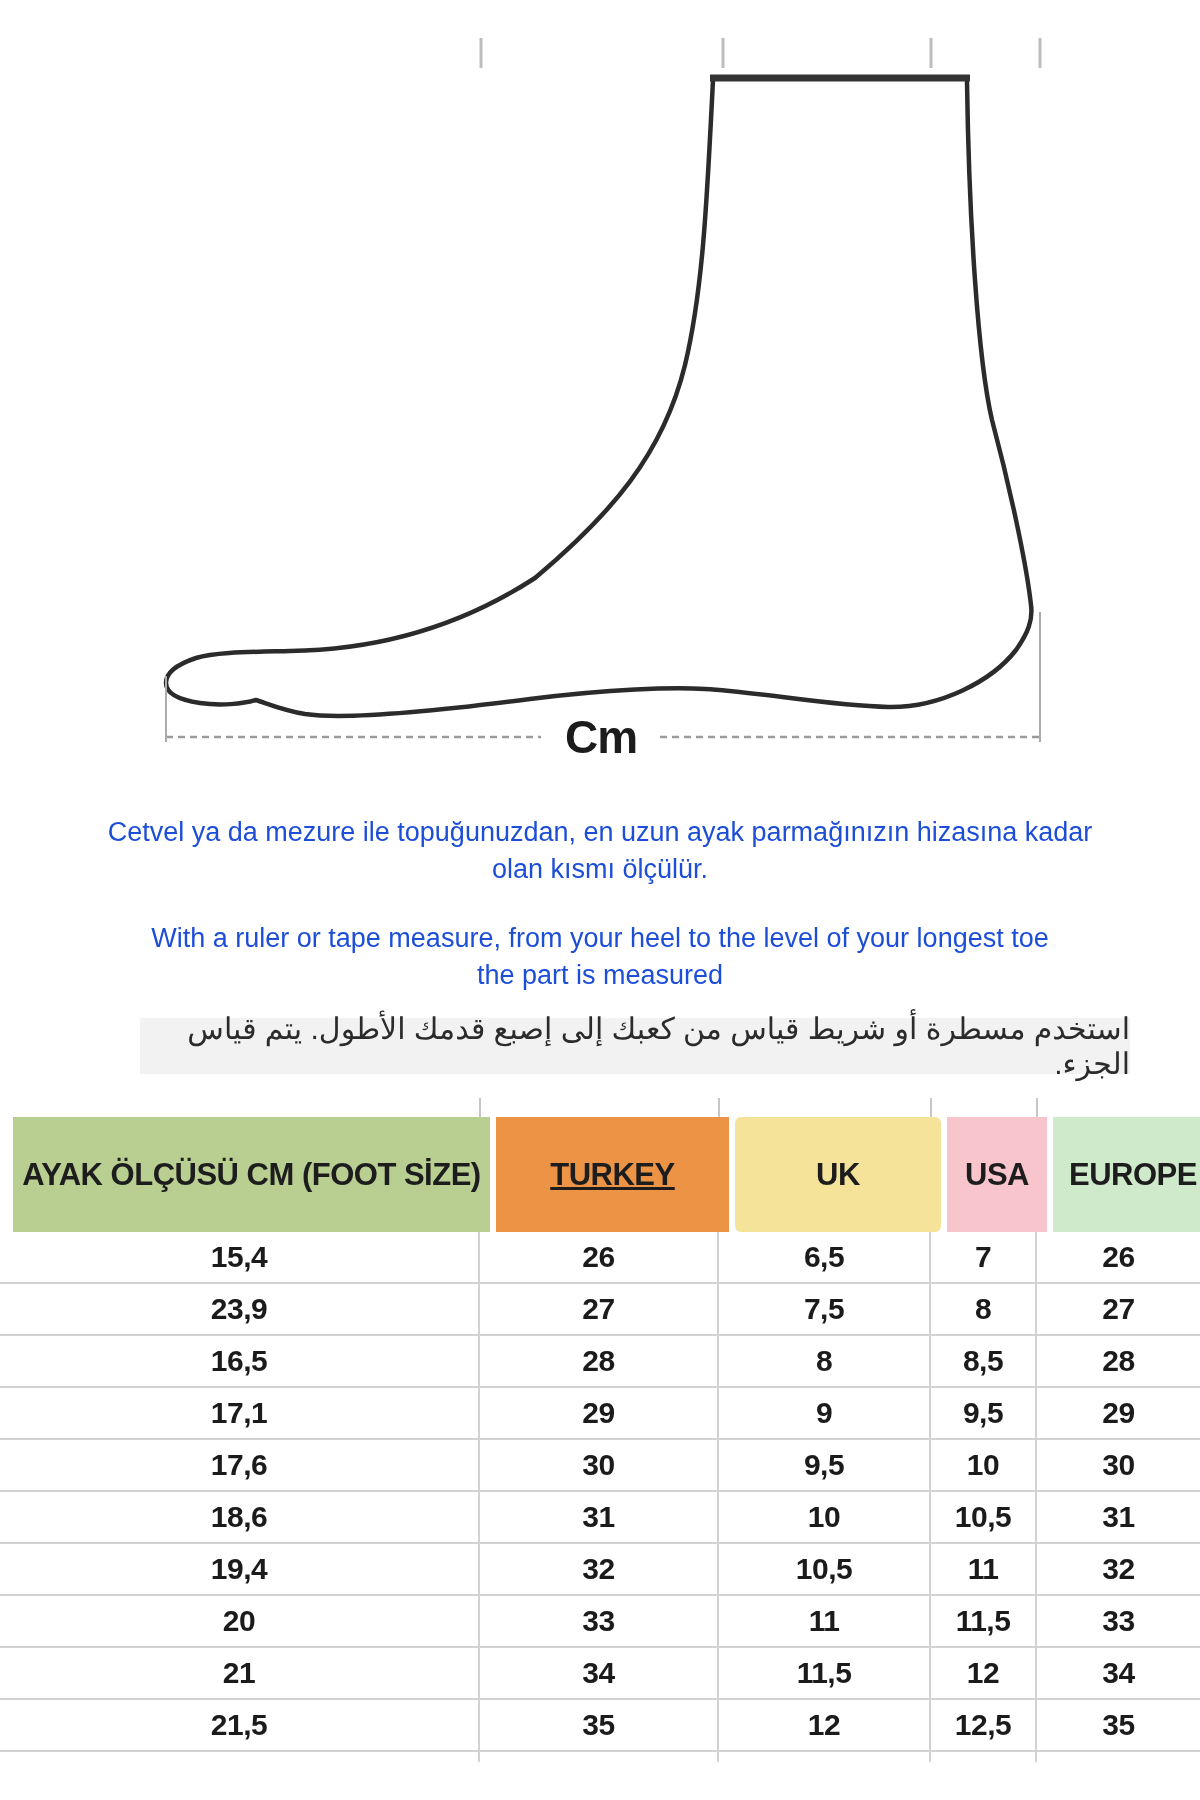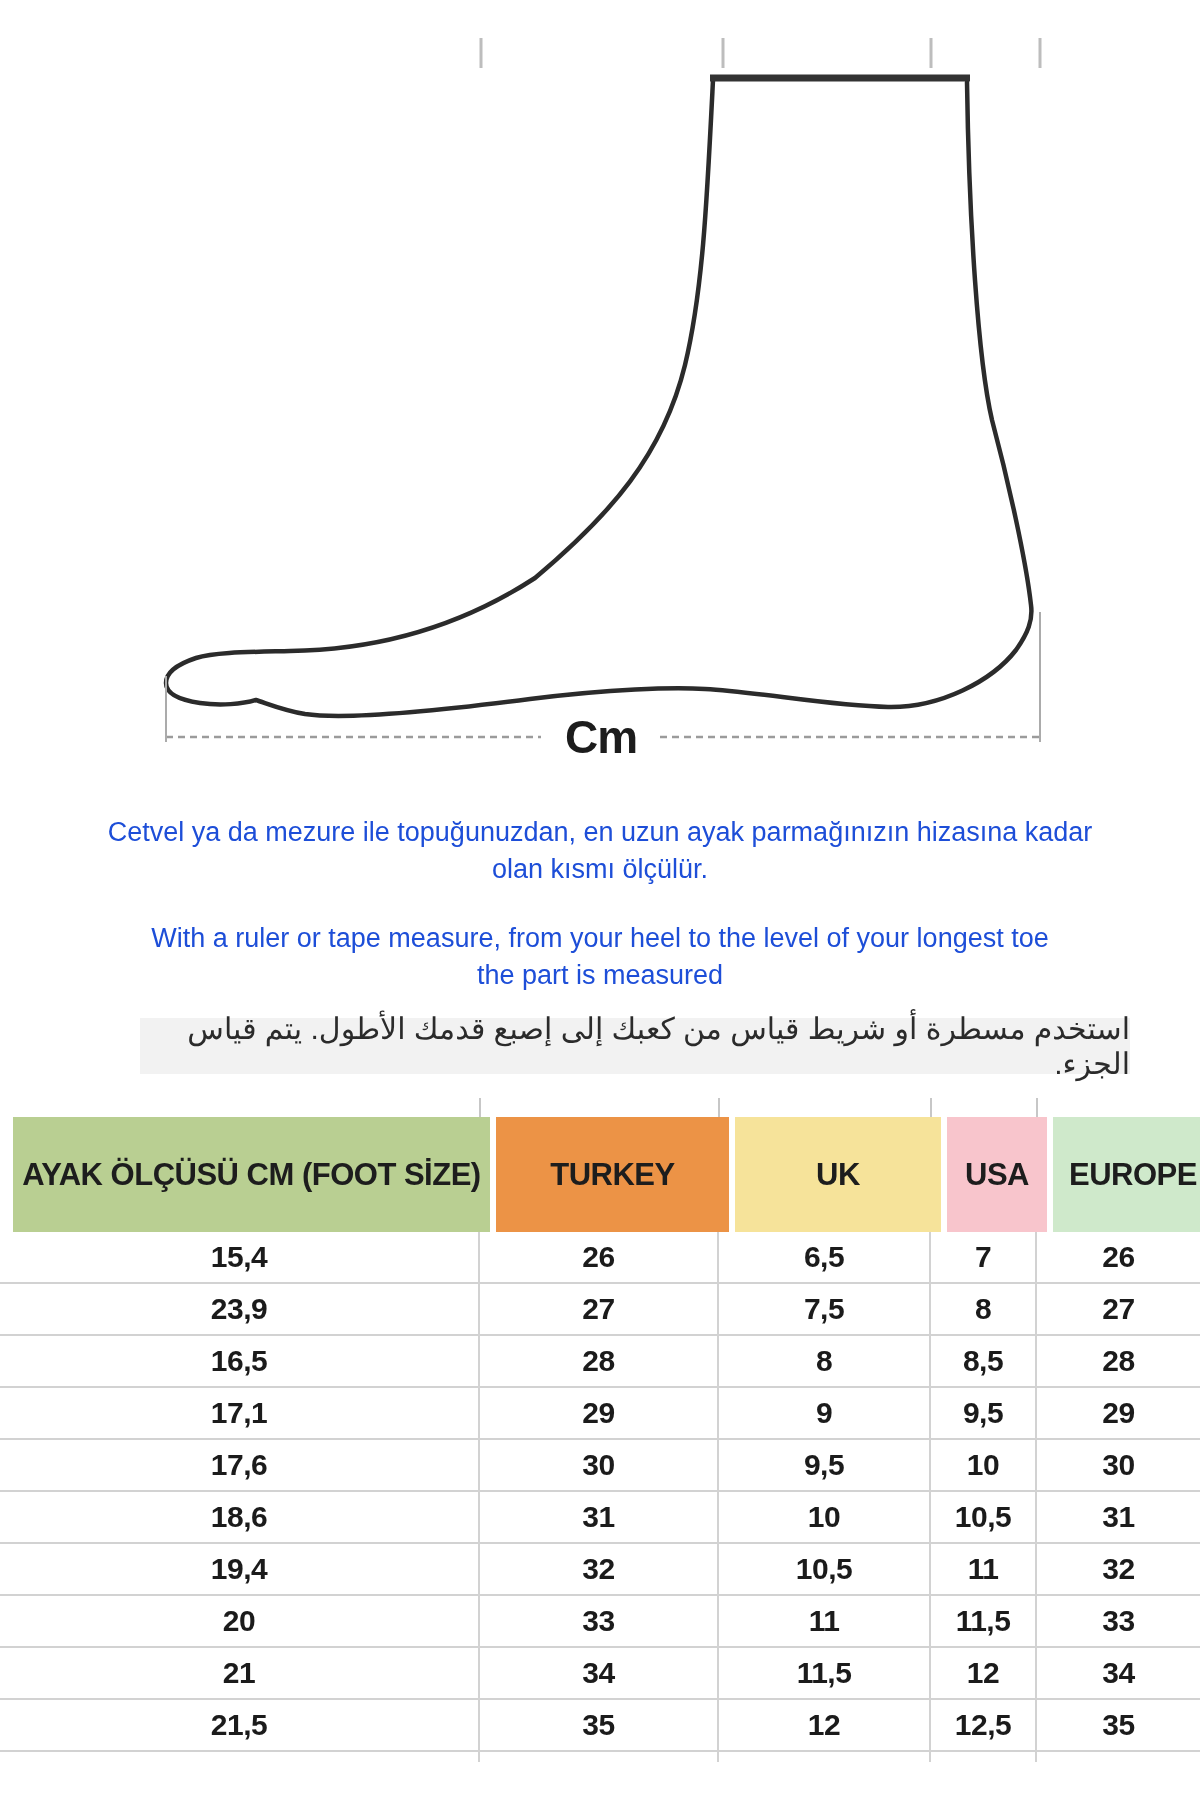--- a/index.html
+++ b/index.html
@@ -111,24 +111,24 @@
   <div class="tick-stub" style="left:479px"></div>
   <div class="tick-stub" style="left:718px"></div>
   <div class="tick-stub" style="left:930px"></div>
   <div class="tick-stub" style="left:1036px"></div>
 
   <div id="size-table-header">
       <div class="hcell c0">
         <div class="hinner" style="background: rgb(185, 207, 146);">AYAK ÖLÇÜSÜ CM (FOOT SİZE)</div>
       </div>
       <div class="hcell c1">
-        <div class="hinner" style="background: rgb(236, 147, 70);">TURKEY</div>
+        <div class="hinner" style="background: rgb(236, 147, 70); text-decoration: underline;">TURKEY</div>
       </div>
       <div class="hcell c2">
-        <div class="hinner" style="background: rgb(246, 227, 154);">UK</div>
+        <div class="hinner" style="background: rgb(246, 227, 154); border-radius: 6px;">UK</div>
       </div>
       <div class="hcell c3">
         <div class="hinner" style="background: rgb(248, 197, 204);">USA</div>
       </div>
       <div class="hcell c4">
         <div class="hinner" style="background: rgb(207, 233, 203);">EUROPE</div>
       </div>
     </div>
   <div id="size-table-body">
       <div class="cell c0">15,4</div>

